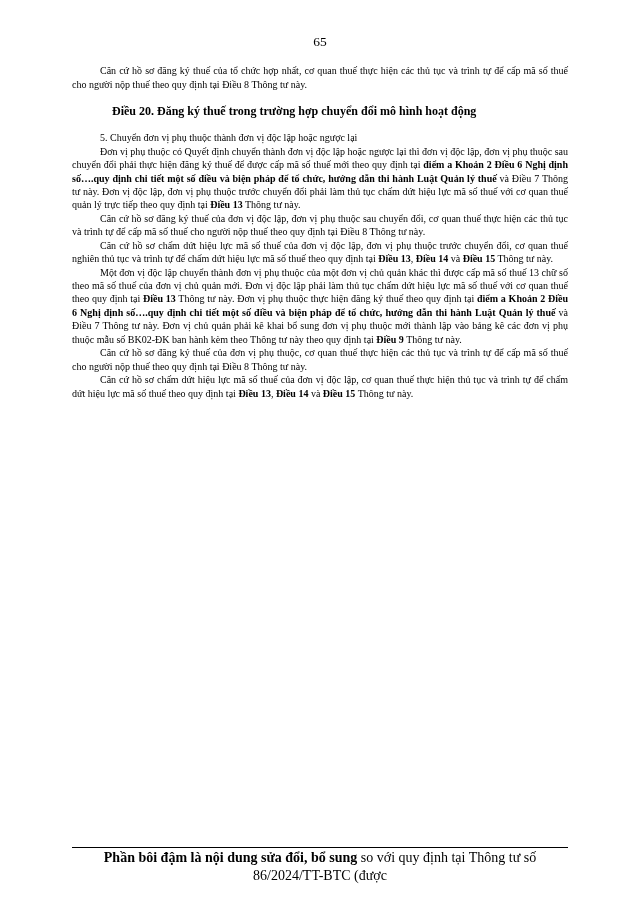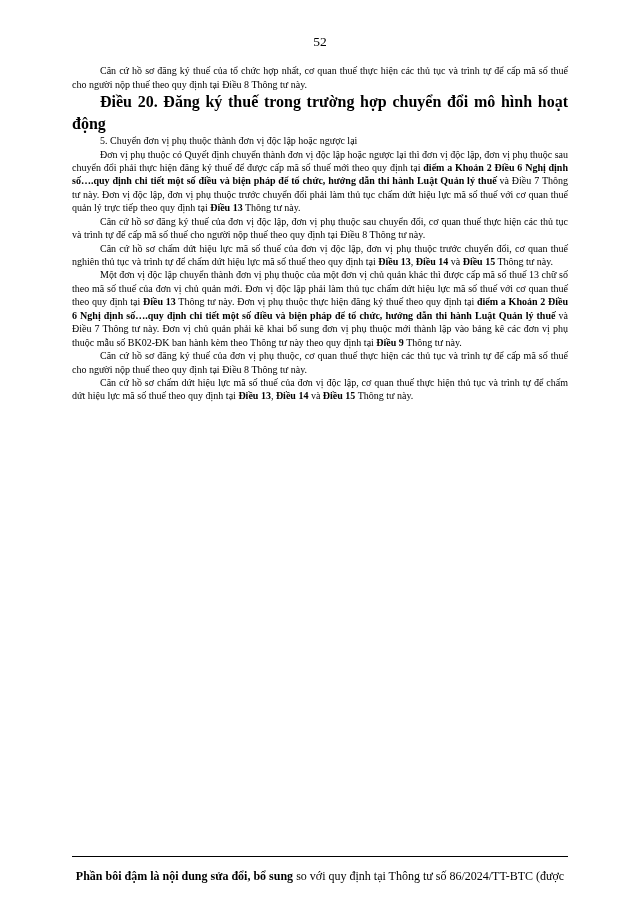--- a/index.html
+++ b/index.html
@@ -28,48 +28,48 @@
   }
   p.para {
     margin: 0;
     font-size: 10px;
     line-height: 1.345;
     text-align: justify;
     text-indent: 28px;
     hyphens: none;
   }
   p.heading {
-    margin: 0;
-    font-size: 16px;
+    margin: 12px;
+    font-size: 12px;
     line-height: 1.345;
     text-align: justify;
     text-indent: 28px;
     font-weight: bold;
   }
   .b { font-weight: bold; }
   .footer {
     position: absolute;
     left: 72px;
     right: 72px;
     bottom: 20px;
     border-top: 1px solid #000;
-    padding-top: 12px;
-    font-size: 12px;
+    padding-top: 1px;
+    font-size: 14px;
     line-height: 1.3;
     text-align: center;
   }
   .footer .line1 { }
   .footer .line2 { }
 </style>
 </head>
 <body>
 
 <div class="page">
 
-  <div class="page-number">52</div>
+  <div class="page-number">65</div>
 
   <div class="body-text">
       <p class="para"><span>Căn cứ hồ sơ đăng ký thuế của tổ chức hợp nhất, cơ quan thuế thực hiện các thủ tục và trình tự để cấp mã số thuế cho người nộp thuế theo quy định tại Điều 8 Thông tư này.</span></p>
       <p class="heading"><span class="b">Điều 20. Đăng ký thuế trong trường hợp chuyển đổi mô hình hoạt động</span></p>
       <p class="para"><span>5. Chuyển đơn vị phụ thuộc thành đơn vị độc lập hoặc ngược lại</span></p>
       <p class="para"><span>Đơn vị phụ thuộc có Quyết định chuyển thành đơn vị độc lập hoặc ngược lại thì đơn vị độc lập, đơn vị phụ thuộc sau chuyển đổi phải thực hiện đăng ký thuế để được cấp mã số thuế mới theo quy định tại </span><span class="b">điểm a Khoản 2 Điều 6 Nghị định số….quy định chi tiết một số điều và biện pháp để tổ chức, hướng dẫn thi hành Luật Quản lý thuế</span><span> và Điều 7 Thông tư này. Đơn vị độc lập, đơn vị phụ thuộc trước chuyển đổi phải làm thủ tục chấm dứt hiệu lực mã số thuế với cơ quan thuế quản lý trực tiếp theo quy định tại </span><span class="b">Điều 13</span><span> Thông tư này.</span></p>
       <p class="para"><span>Căn cứ hồ sơ đăng ký thuế của đơn vị độc lập, đơn vị phụ thuộc sau chuyển đổi, cơ quan thuế thực hiện các thủ tục và trình tự để cấp mã số thuế cho người nộp thuế theo quy định tại Điều 8 Thông tư này.</span></p>
       <p class="para"><span>Căn cứ hồ sơ chấm dứt hiệu lực mã số thuế của đơn vị độc lập, đơn vị phụ thuộc trước chuyển đổi, cơ quan thuế nghiên thủ tục và trình tự để chấm dứt hiệu lực mã số thuế theo quy định tại </span><span class="b">Điều 13</span><span>, </span><span class="b">Điều 14</span><span> và </span><span class="b">Điều 15</span><span> Thông tư này.</span></p>
       <p class="para"><span>Một đơn vị độc lập chuyển thành đơn vị phụ thuộc của một đơn vị chủ quản khác thì được cấp mã số thuế 13 chữ số theo mã số thuế của đơn vị chủ quản mới. Đơn vị độc lập phải làm thủ tục chấm dứt hiệu lực mã số thuế với cơ quan thuế theo quy định tại </span><span class="b">Điều 13</span><span> Thông tư này. Đơn vị phụ thuộc thực hiện đăng ký thuế theo quy định tại </span><span class="b">điểm a Khoản 2 Điều 6 Nghị định số….quy định chi tiết một số điều và biện pháp để tổ chức, hướng dẫn thi hành Luật Quản lý thuế</span><span> và Điều 7 Thông tư này. Đơn vị chủ quản phải kê khai bổ sung đơn vị phụ thuộc mới thành lập vào bảng kê các đơn vị phụ thuộc mẫu số BK02-ĐK ban hành kèm theo Thông tư này theo quy định tại </span><span class="b">Điều 9</span><span> Thông tư này.</span></p>
       <p class="para"><span>Căn cứ hồ sơ đăng ký thuế của đơn vị phụ thuộc, cơ quan thuế thực hiện các thủ tục và trình tự để cấp mã số thuế cho người nộp thuế theo quy định tại Điều 8 Thông tư này.</span></p>

